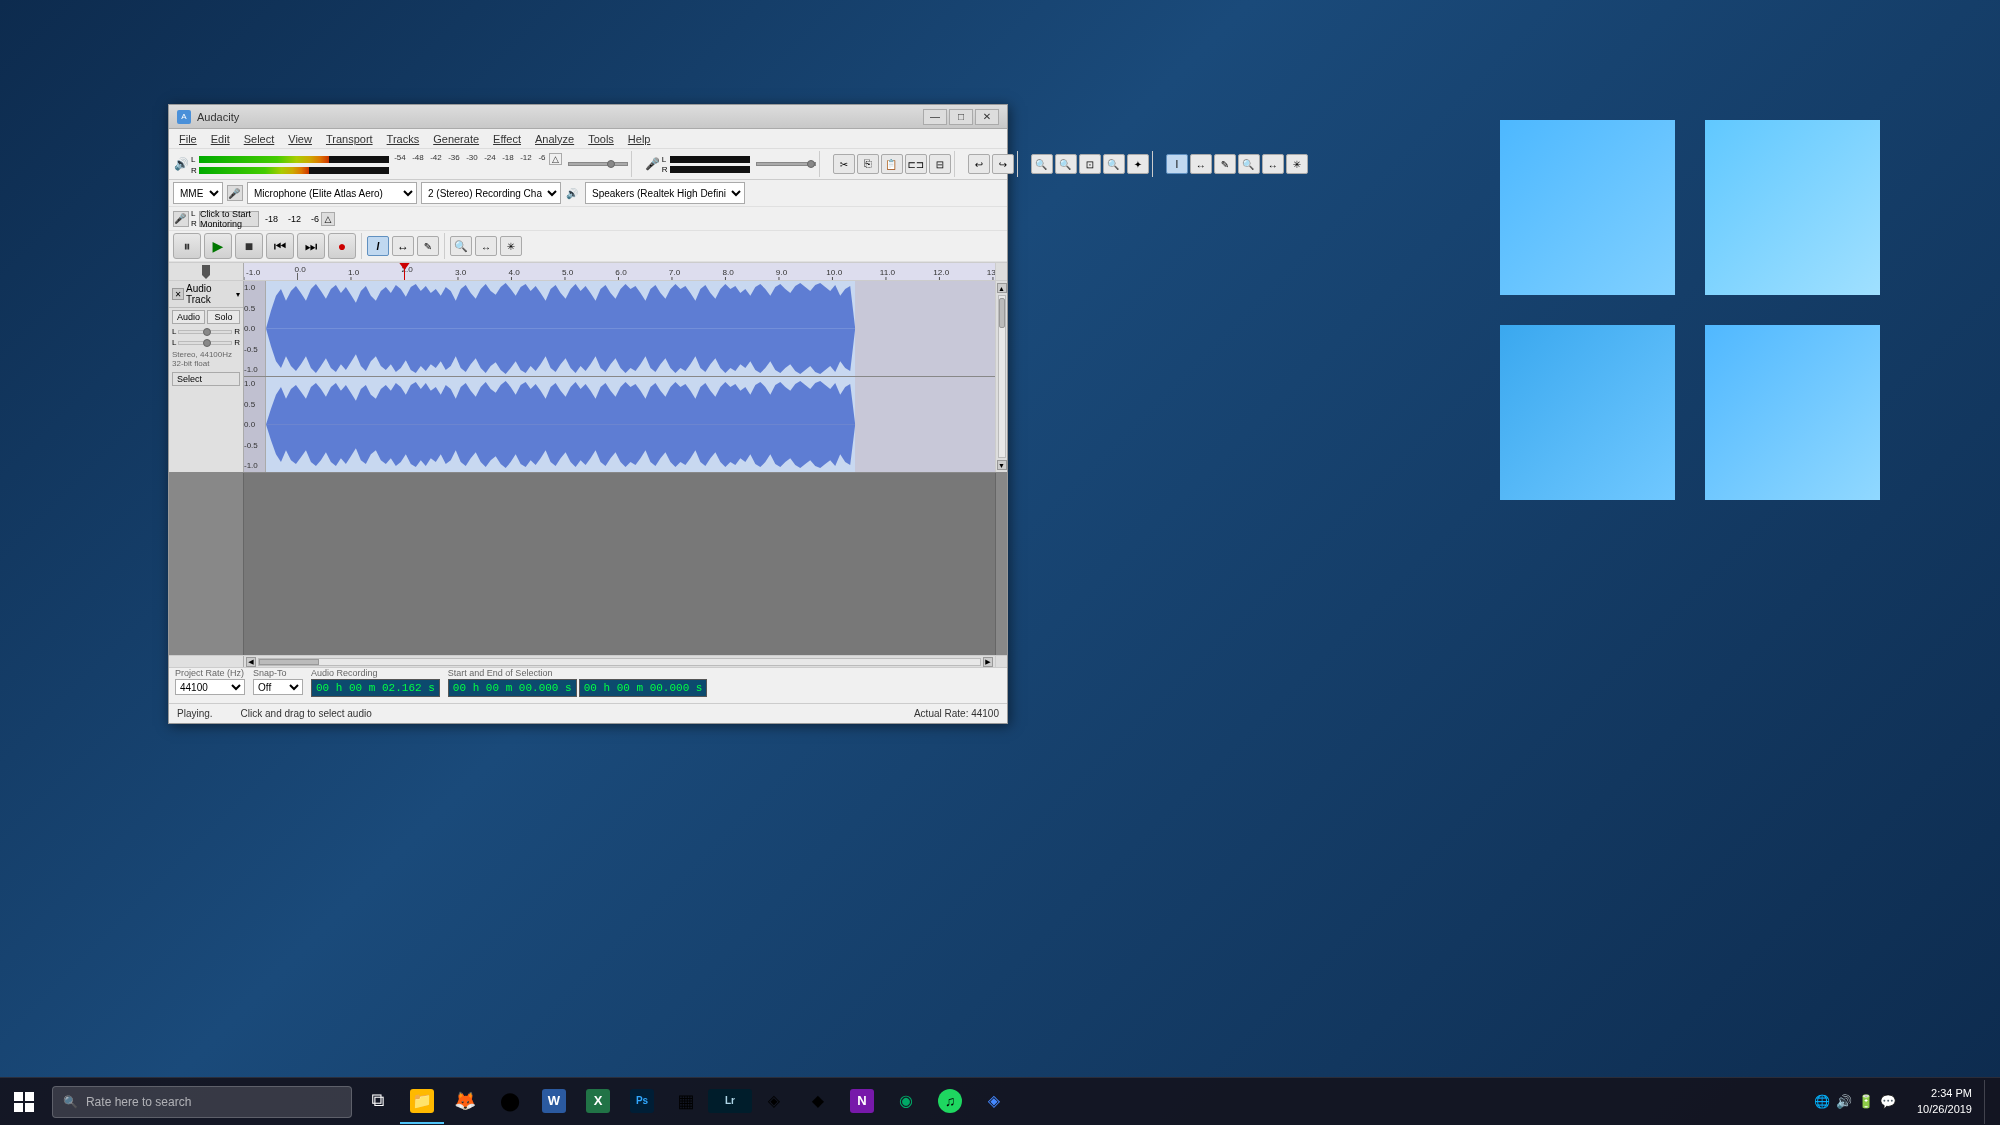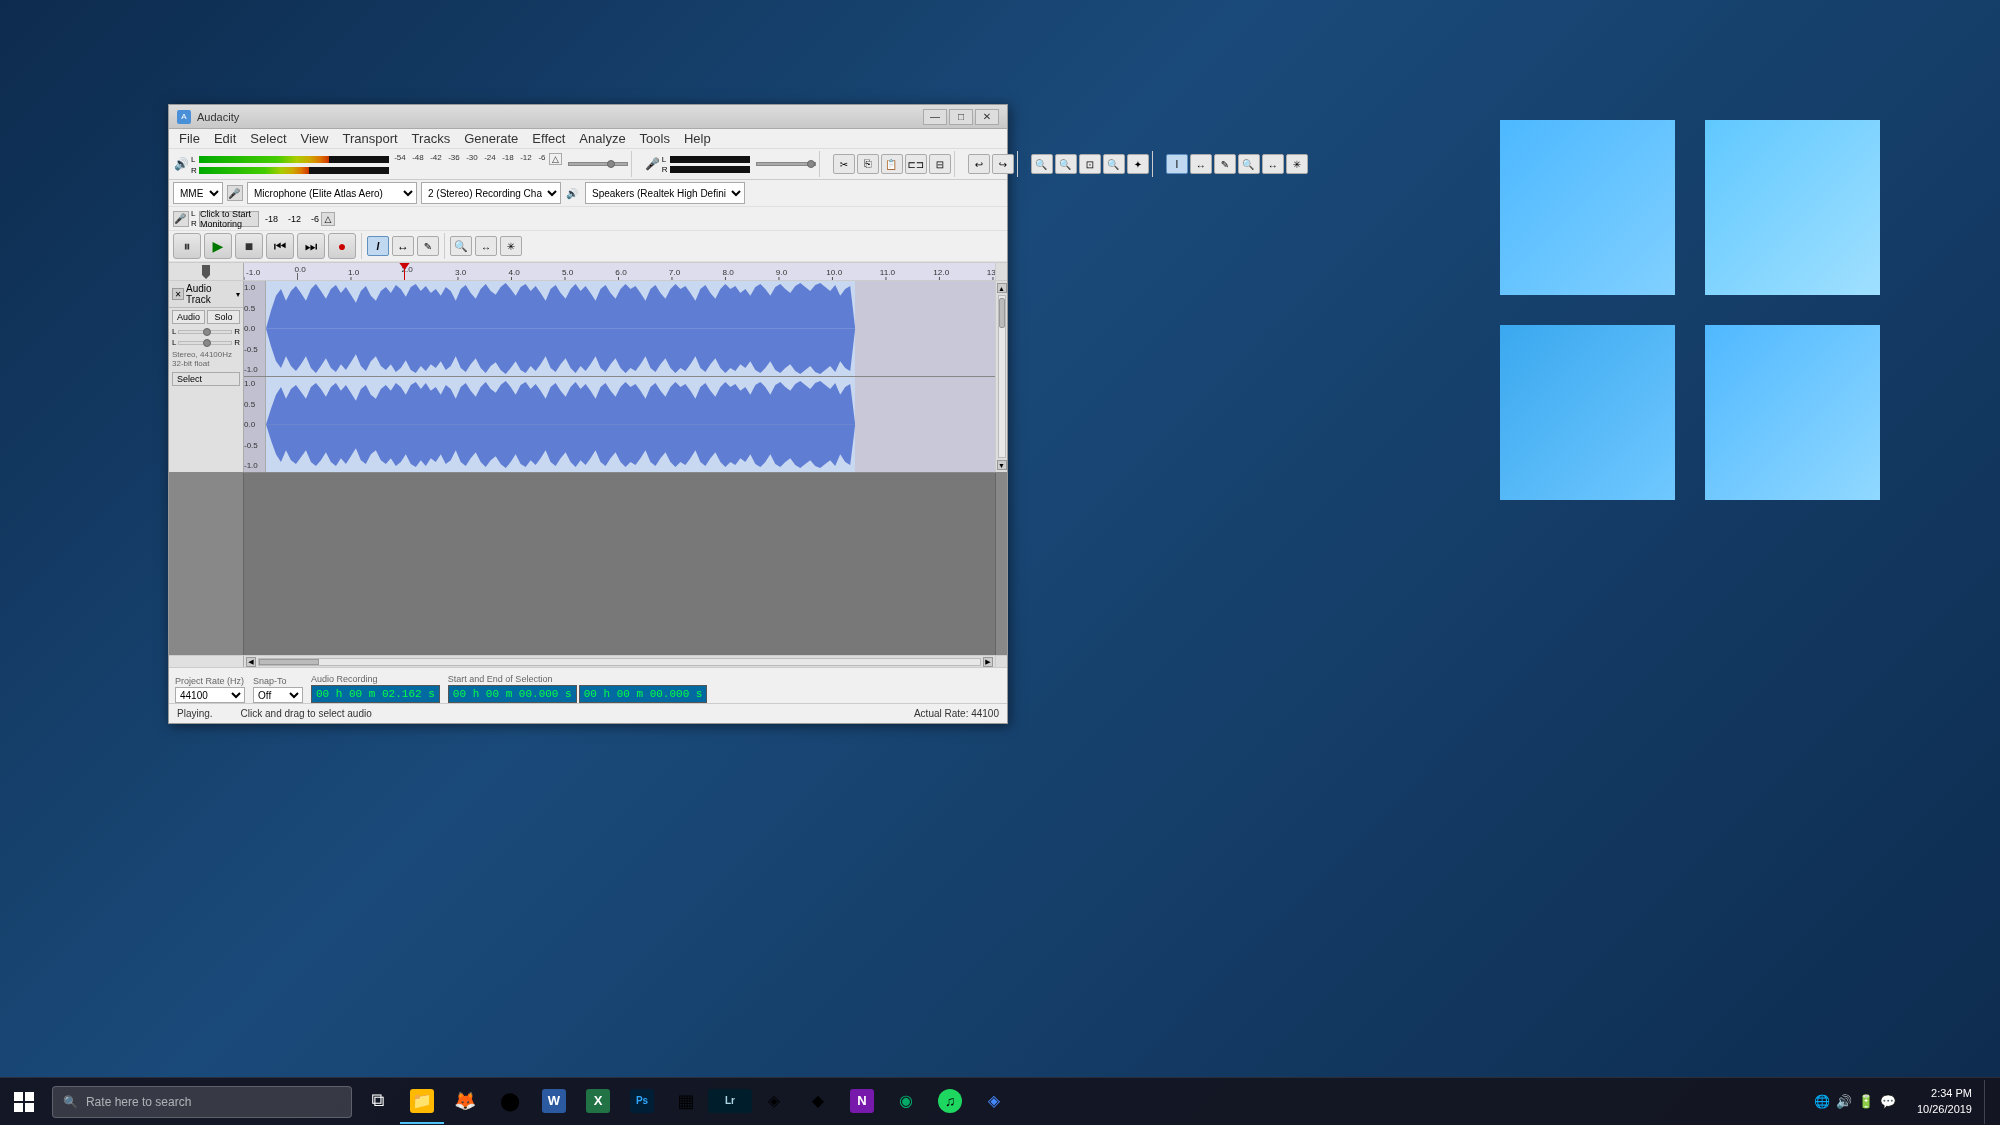--- a/index.html
+++ b/index.html
@@ -109,24 +109,25 @@
       background: #f0f0f0;
       display: flex;
       align-items: center;
       padding: 0 4px;
       border-bottom: 1px solid #ddd;
       flex-shrink: 0;
       gap: 2px;
     }
     .menu-item {
       padding: 2px 6px;
-      font-size: 13px;
+      font-size: 11px;
       color: #333;
       cursor: pointer;
       border-radius: 2px;
+      text-decoration: underline;
     }
 
     
     .toolbar-area {
       background: #f0f0f0;
       border-bottom: 1px solid #ccc;
       flex-shrink: 0;
     }
 
     
@@ -212,21 +213,21 @@
       color: #333;
       flex-shrink: 0;
     }
 
     
     .bottom-bar {
       height: 36px;
       background: #f0f0f0;
       border-top: 1px solid #ccc;
       display: flex;
-      align-items: flex-end;
+      align-items: flex-start;
       padding: 0 6px;
       gap: 8px;
       font-size: 10px;
       flex-shrink: 0;
     }
 
     .bottom-field-group {
       display: flex;
       flex-direction: column;
       gap: 1px;
@@ -456,21 +457,21 @@
     }
 
     .track-row {
       display: flex;
       border-bottom: 1px solid #888;
     }
 
     
     .time-display {
       height: 18px;
-      background: #0369a1;
+      background: #0c4a6e;
       color: #00ff44;
       font-family: 'Courier New', monospace;
       font-size: 11px;
       display: flex;
       align-items: center;
       padding: 0 4px;
       min-width: 120px;
       border: 1px solid #555;
     }
 

